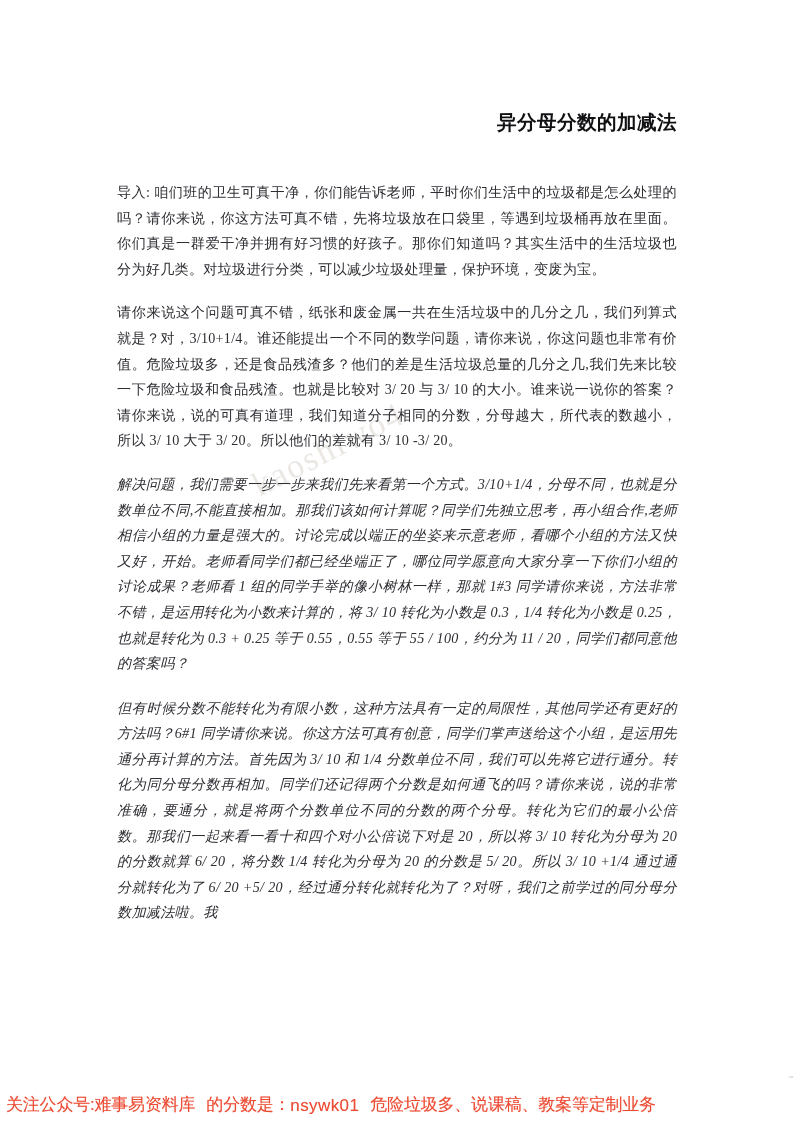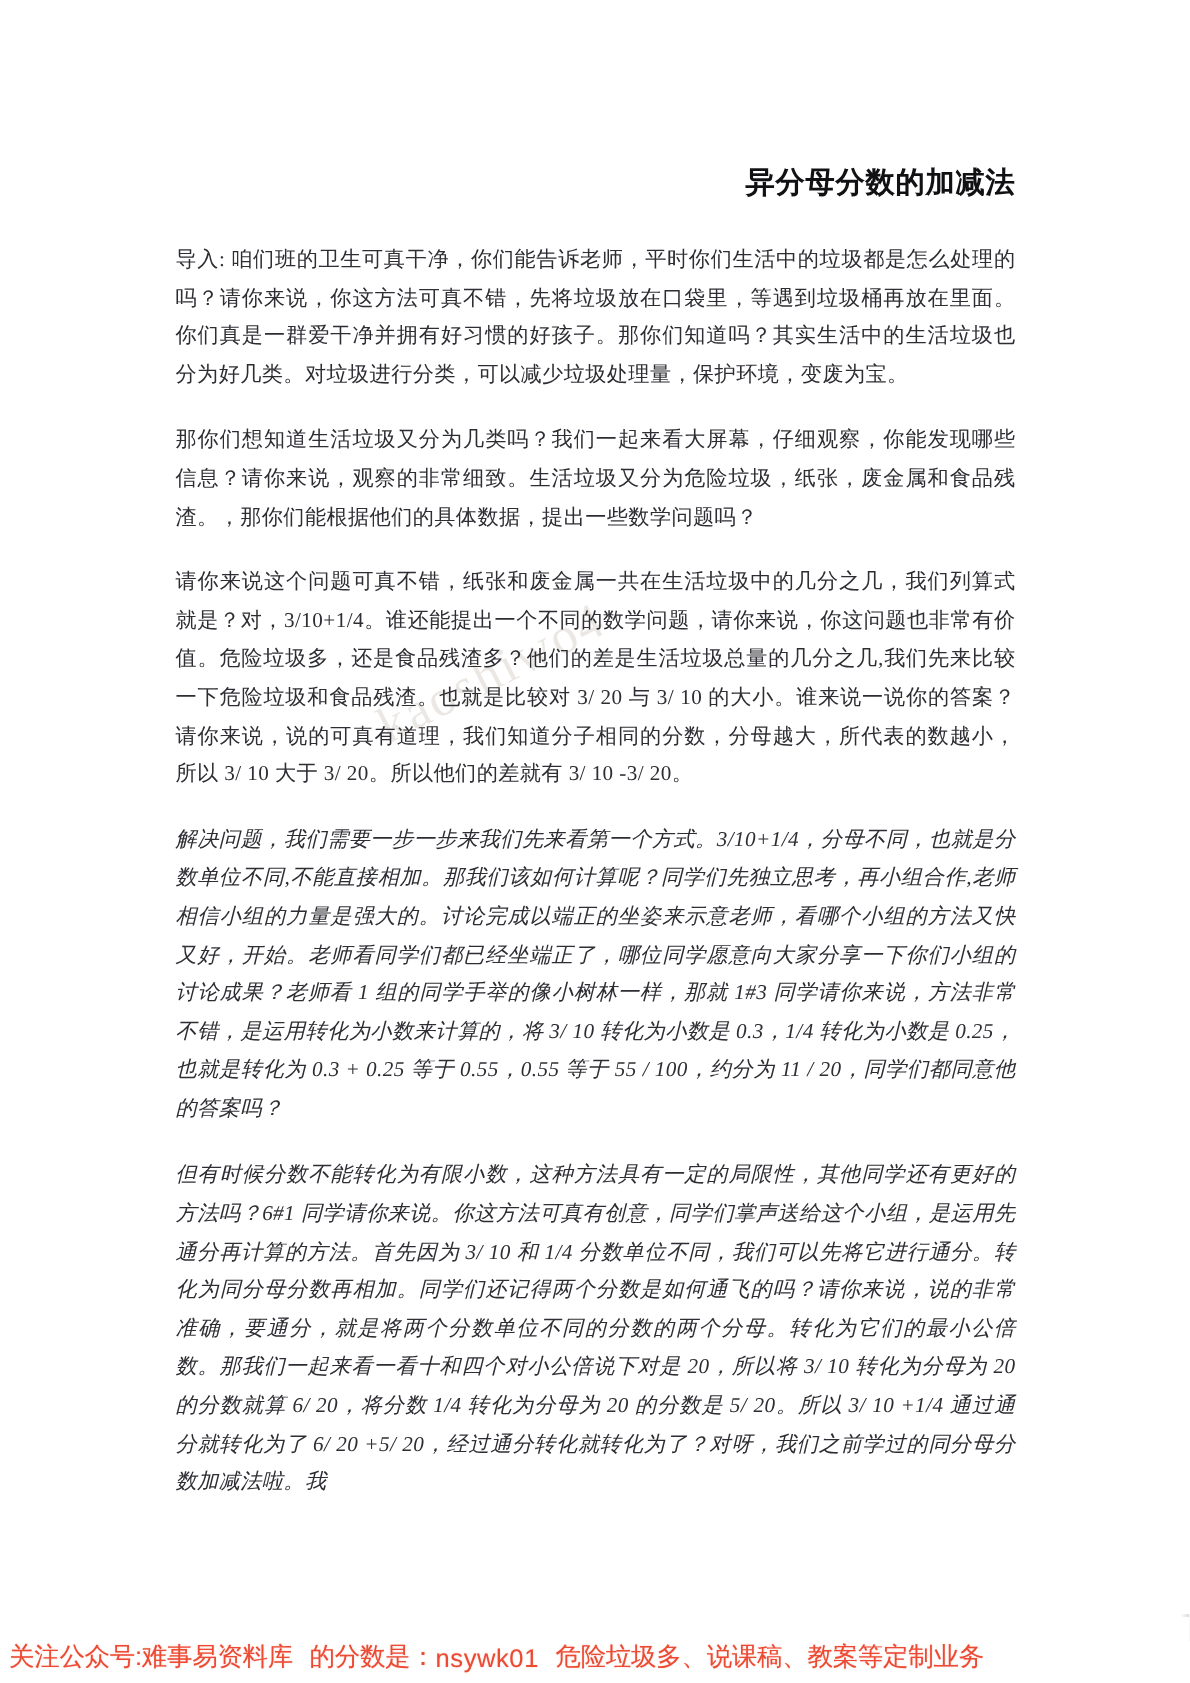--- a/index.html
+++ b/index.html
@@ -60,21 +60,21 @@
     font-family: "Liberation Serif", "DejaVu Serif", serif;
     font-weight: bold;
     font-size: 19.5px;
     line-height: 26px;
     letter-spacing: .5px;
     color: #111114;
     padding-top: 110px;
   }
 
   .body-copy {
-    margin-top: 25px;
+    margin-top: 44px;
   }
 
   .para {
     margin: 0 0 18px 0;
     font-size: 14.1px;
     line-height: 25.6px;
     text-align: justify;
     text-justify: inter-character;
     text-align-last: left;
     letter-spacing: .02em;
@@ -140,21 +140,20 @@
 <div class="page">
 
   <div class="watermark">kaoshiwo4</div>
 
   <div class="content">
 
     <h1 class="doc-title">异分母分数的加减法</h1>
 
     <div class="body-copy">
       <p class="para p0">导入: 咱们班的卫生可真干净，你们能告诉老师，平时你们生活中的垃圾都是怎么处理的吗？请你来说，你这方法可真不错，先将垃圾放在口袋里，等遇到垃圾桶再放在里面。你们真是一群爱干净并拥有好习惯的好孩子。那你们知道吗？其实生活中的生活垃圾也分为好几类。对垃圾进行分类，可以减少垃圾处理量，保护环境，变废为宝。</p>
-      <p class="para p1">那你们想知道生活垃圾又分为几类吗？我们一起来看大屏幕，仔细观察，你能发现哪些信息？请你来说，观察的非常细致。生活垃圾又分为危险垃圾，纸张，废金属和食品残渣。，那你们能根据他们的具体数据，提出一些数学问题吗？</p>
       <p class="para p2">请你来说这个问题可真不错，纸张和废金属一共在生活垃圾中的几分之几，我们列算式就是？对，3/10+1/4。谁还能提出一个不同的数学问题，请你来说，你这问题也非常有价值。危险垃圾多，还是食品残渣多？他们的差是生活垃圾总量的几分之几,我们先来比较一下危险垃圾和食品残渣。也就是比较对 3/ 20 与 3/ 10 的大小。谁来说一说你的答案？请你来说，说的可真有道理，我们知道分子相同的分数，分母越大，所代表的数越小，所以 3/ 10 大于 3/ 20。所以他们的差就有 3/ 10 -3/ 20。</p>
       <p class="para p4 p5">解决问题，我们需要一步一步来我们先来看第一个方式。3/10+1/4，分母不同，也就是分数单位不同,不能直接相加。那我们该如何计算呢？同学们先独立思考，再小组合作,老师相信小组的力量是强大的。讨论完成以端正的坐姿来示意老师，看哪个小组的方法又快又好，开始。老师看同学们都已经坐端正了，哪位同学愿意向大家分享一下你们小组的讨论成果？老师看 1 组的同学手举的像小树林一样，那就 1#3 同学请你来说，方法非常不错，是运用转化为小数来计算的，将 3/ 10 转化为小数是 0.3，1/4 转化为小数是 0.25，也就是转化为 0.3 + 0.25 等于 0.55，0.55 等于 55 / 100，约分为 11 / 20，同学们都同意他的答案吗？</p>
       <p class="para p5">但有时候分数不能转化为有限小数，这种方法具有一定的局限性，其他同学还有更好的方法吗？6#1 同学请你来说。你这方法可真有创意，同学们掌声送给这个小组，是运用先通分再计算的方法。首先因为 3/ 10 和 1/4 分数单位不同，我们可以先将它进行通分。转化为同分母分数再相加。同学们还记得两个分数是如何通飞的吗？请你来说，说的非常准确，要通分，就是将两个分数单位不同的分数的两个分母。转化为它们的最小公倍数。那我们一起来看一看十和四个对小公倍说下对是 20，所以将 3/ 10 转化为分母为 20 的分数就算 6/ 20，将分数 1/4 转化为分母为 20 的分数是 5/ 20。所以 3/ 10 +1/4 通过通分就转化为了 6/ 20 +5/ 20，经过通分转化就转化为了？对呀，我们之前学过的同分母分数加减法啦。我</p>
     </div>
 
   </div>
 
   <div class="edge-artifact"></div>
 
   <div class="promo-banner">

